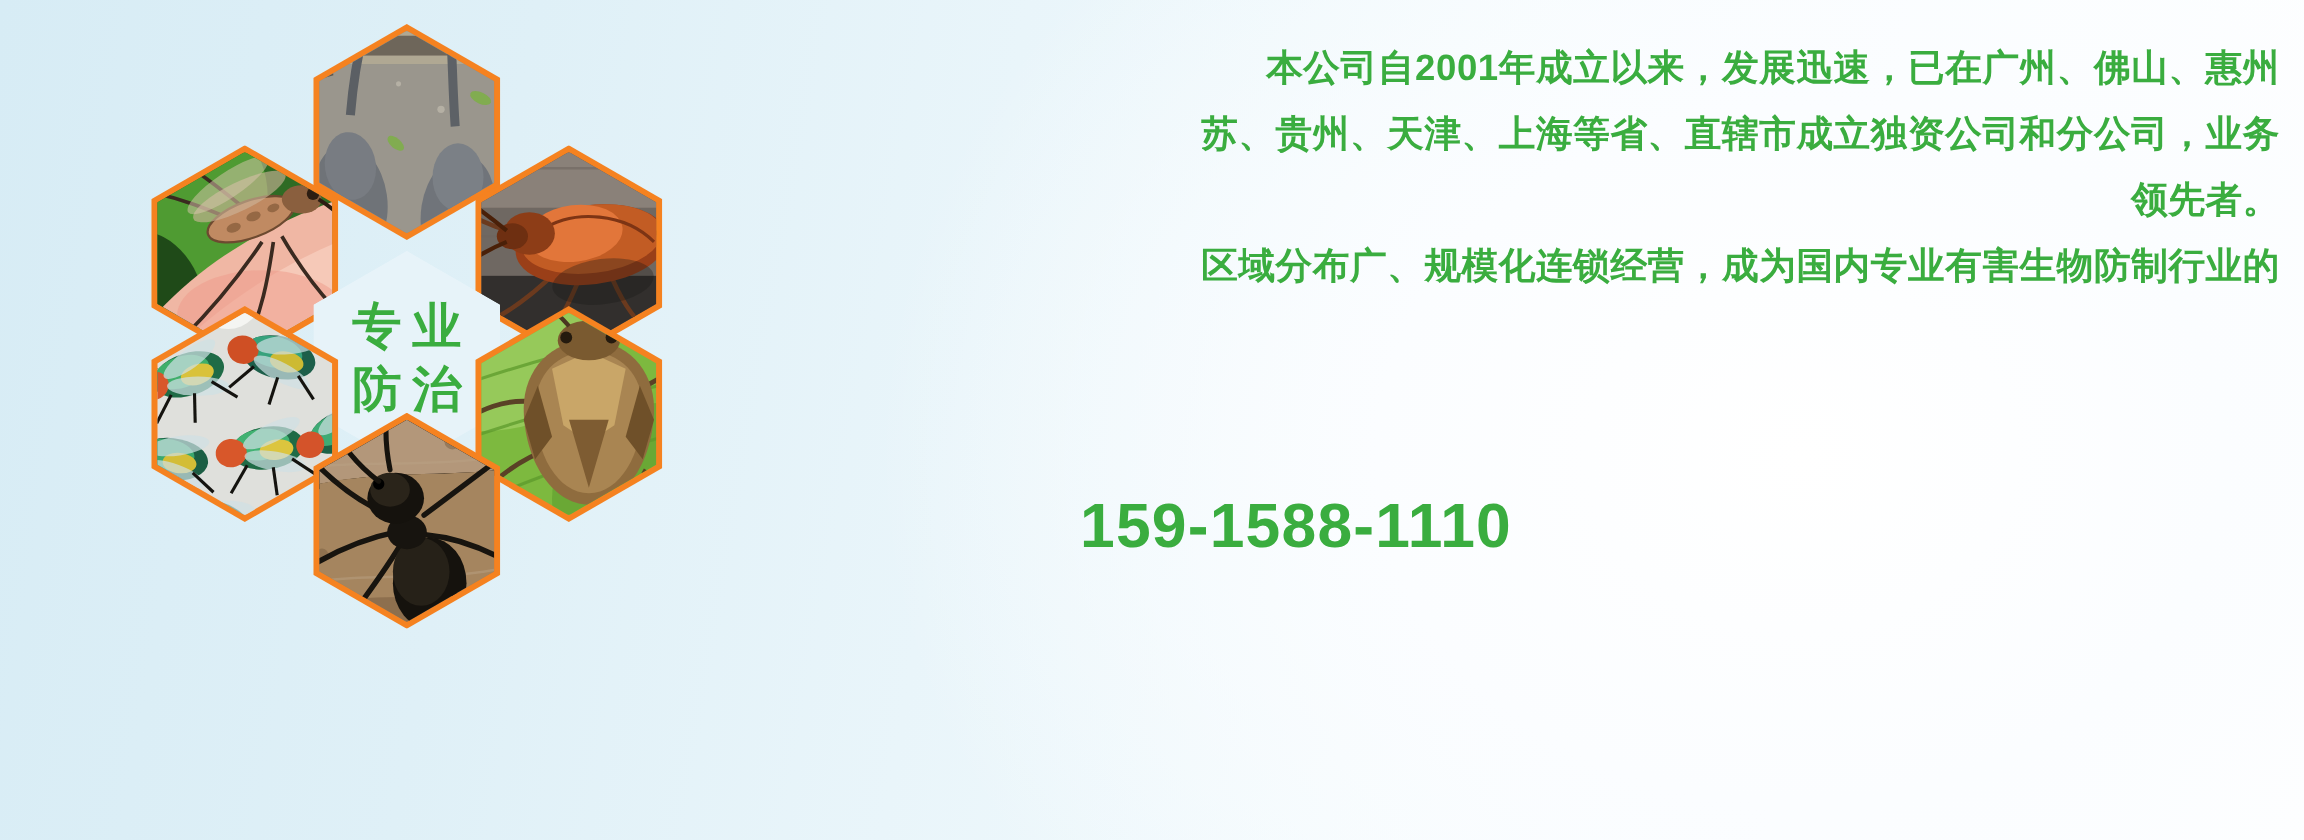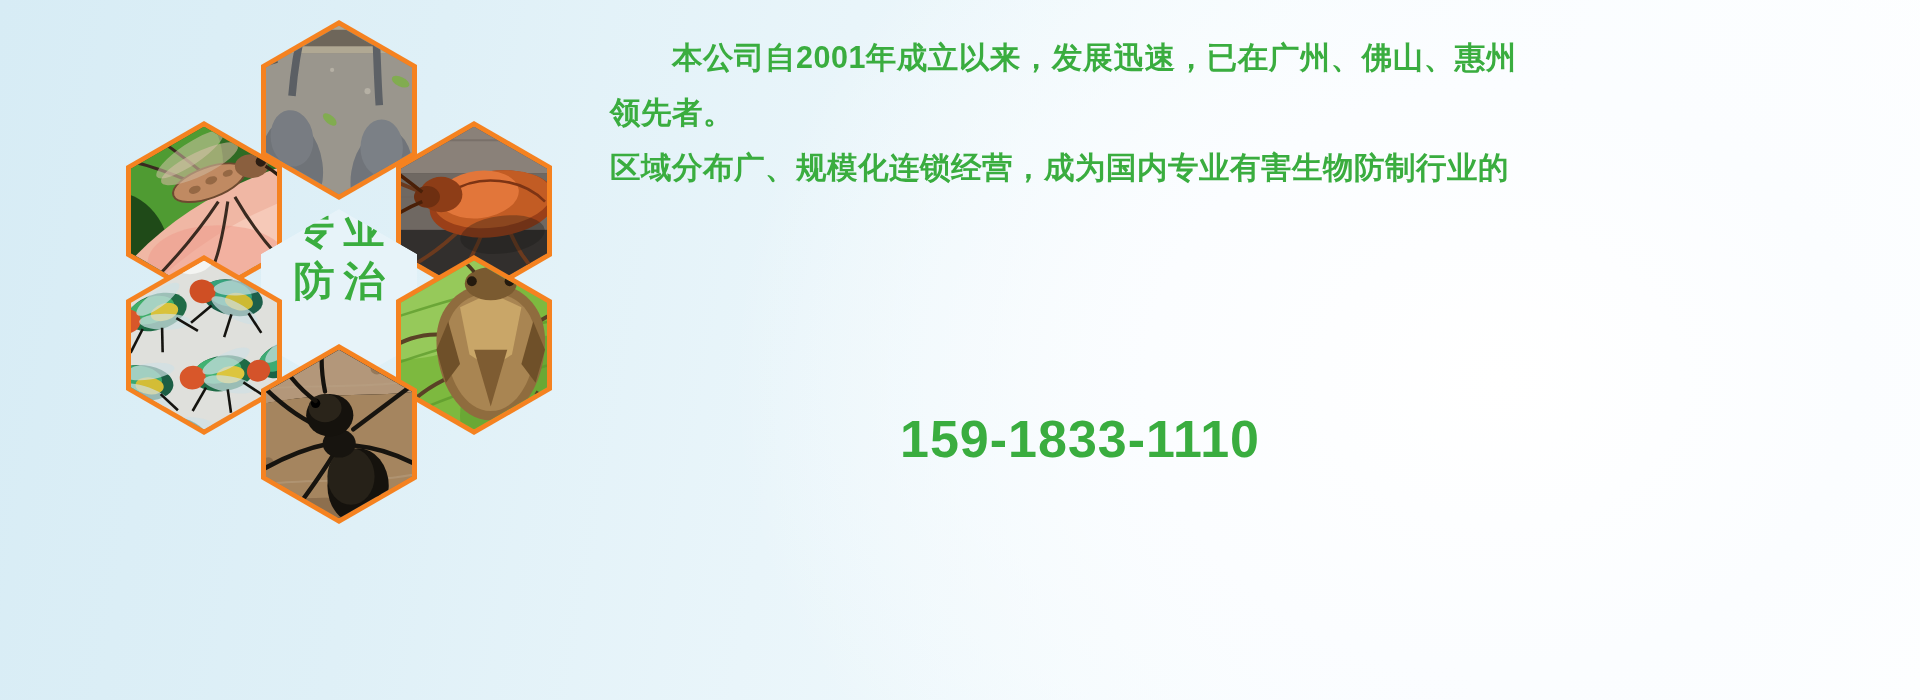--- a/index.html
+++ b/index.html
@@ -24,29 +24,29 @@
     position:absolute;left:5px;top:5.7px;width:146px;height:168.6px;
     clip-path:polygon(50% 0%,100% 25%,100% 75%,50% 100%,0% 75%,0% 25%);
     overflow:hidden;
   }
   .hex .art{position:absolute;left:-20%;top:-20%;width:140%;height:140%;}
   .hex.center{background:transparent;}
   .hex.center .inner{background:#e7f3f9;left:0;top:0;width:156px;height:180px;
     clip-path:polygon(50% 0%,100% 25%,100% 75%,50% 100%,0% 75%,0% 25%);}
   .hexlabel{
     position:absolute;inset:0;display:flex;flex-direction:column;
-    align-items:center;gap:10px;
+    align-items:center;justify-content:center;gap:10px;
     color:#3aad3f;font-weight:bold;font-size:41px;letter-spacing:9px;
     text-indent:9px;line-height:1.02;
   }
   
   #copy{position:absolute;left:610px;top:30px;width:1290px;}
   .para-line{
     color:#3aad3f;font-size:30.5px;line-height:55px;font-weight:600;
-    letter-spacing:0.5px;white-space:nowrap;
+    letter-spacing:0.5px;white-space:nowrap;text-align:right;
   }
   .para-line.first{text-indent:62px;}
   #contact{position:absolute;left:612px;top:398px;width:1300px;}
   .contact-line{
     color:#3aad3f;font-size:52px;line-height:82px;font-weight:600;
     letter-spacing:1px;white-space:nowrap;
   }
   .contact-line.second{padding-left:288px;}
 </style>
 </head>
@@ -347,21 +347,22 @@
           </g>
           <ellipse cx="60" cy="88" rx="14" ry="4" fill="#6b523a" opacity="0.45"></ellipse>
         </svg>
       </div>
     </div>
 
   </div>
 
   <div id="copy">
     <div class="para-line first">本公司自2001年成立以来，发展迅速，已在广州、佛山、惠州</div>
+    <div class="para-line">苏、贵州、天津、上海等省、直辖市成立独资公司和分公司，业务</div>
     <div class="para-line">领先者。</div>
     <div class="para-line">区域分布广、规模化连锁经营，成为国内专业有害生物防制行业的</div>
   </div>
 
   <div id="contact">
-    <div class="contact-line second">159-1833-1110</div>
+    <div class="contact-line second">159-1588-1110</div>
   </div>
 
 </div>
 
 </body></html>

